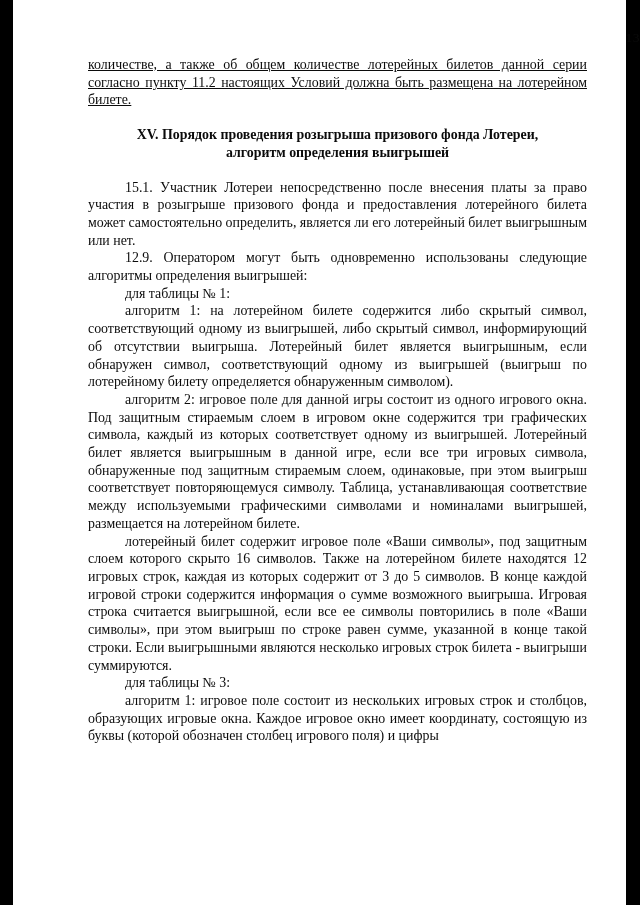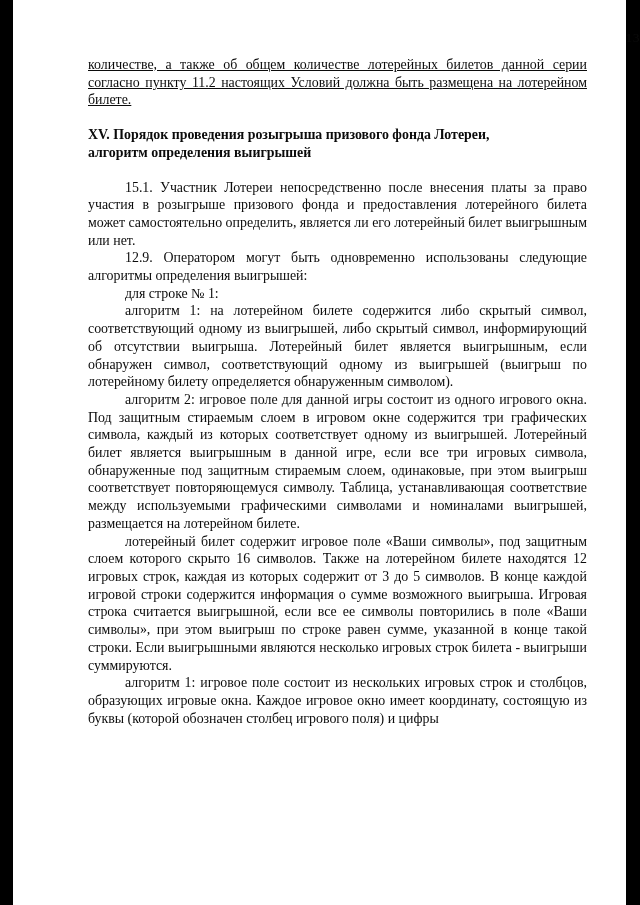--- a/index.html
+++ b/index.html
@@ -46,36 +46,37 @@
     margin: 0;
     padding: 0;
     text-indent: 37px;
   }
   .content p.noindent {
     text-indent: 0;
     text-decoration: underline;
   }
   .content p.heading {
     font-weight: bold;
-    text-align: left;
+    text-align: center;
     text-indent: 0;
     margin: 17px 0 17px 0;
   }
 </style>
 </head>
 <body>
 
 <div class="scan-edge left"></div>
 <div class="scan-edge right"></div>
 
 <div class="page-number">13</div>
 
 <div class="content">
     <p class="noindent">количестве, а также об общем количестве лотерейных билетов данной серии согласно пункту 11.2 настоящих Условий должна быть размещена на лотерейном билете.</p>
     <p class="heading">XV. Порядок проведения розыгрыша призового фонда Лотереи,<br>алгоритм определения выигрышей</p>
     <p>15.1. Участник Лотереи непосредственно после внесения платы за право участия в розыгрыше призового фонда и предоставления лотерейного билета может самостоятельно определить, является ли его лотерейный билет выигрышным или нет.</p>
     <p>12.9. Оператором могут быть одновременно использованы следующие алгоритмы определения выигрышей:</p>
-    <p>для строке № 1:</p>
+    <p>для таблицы № 1:</p>
     <p>алгоритм 1: на лотерейном билете содержится либо скрытый символ, соответствующий одному из выигрышей, либо скрытый символ, информирующий об отсутствии выигрыша. Лотерейный билет является выигрышным, если обнаружен символ, соответствующий одному из выигрышей (выигрыш по лотерейному билету определяется обнаруженным символом).</p>
     <p>алгоритм 2: игровое поле для данной игры состоит из одного игрового окна. Под защитным стираемым слоем в игровом окне содержится три графических символа, каждый из которых соответствует одному из выигрышей. Лотерейный билет является выигрышным в данной игре, если все три игровых символа, обнаруженные под защитным стираемым слоем, одинаковые, при этом выигрыш соответствует повторяющемуся символу. Таблица, устанавливающая соответствие между используемыми графическими символами и номиналами выигрышей, размещается на лотерейном билете.</p>
     <p>лотерейный билет содержит игровое поле «Ваши символы», под защитным слоем которого скрыто 16 символов. Также на лотерейном билете находятся 12 игровых строк, каждая из которых содержит от 3 до 5 символов. В конце каждой игровой строки содержится информация о сумме возможного выигрыша. Игровая строка считается выигрышной, если все ее символы повторились в поле «Ваши символы», при этом выигрыш по строке равен сумме, указанной в конце такой строки. Если выигрышными являются несколько игровых строк билета - выигрыши суммируются.</p>
+    <p>для таблицы № 3:</p>
     <p>алгоритм 1: игровое поле состоит из нескольких игровых строк и столбцов, образующих игровые окна. Каждое игровое окно имеет координату, состоящую из буквы (которой обозначен столбец игрового поля) и цифры</p>
   </div>
 
 </body></html>

